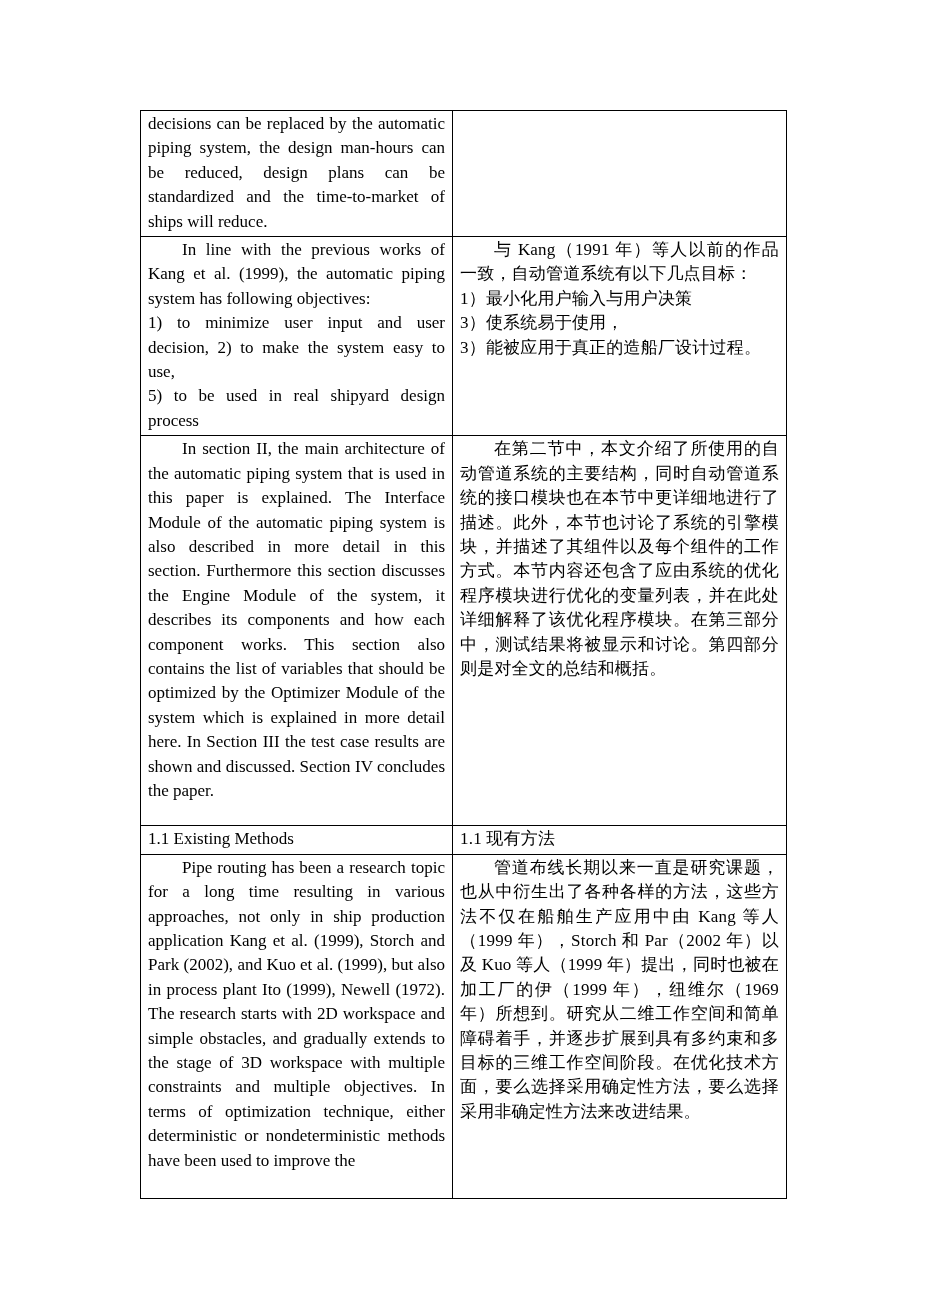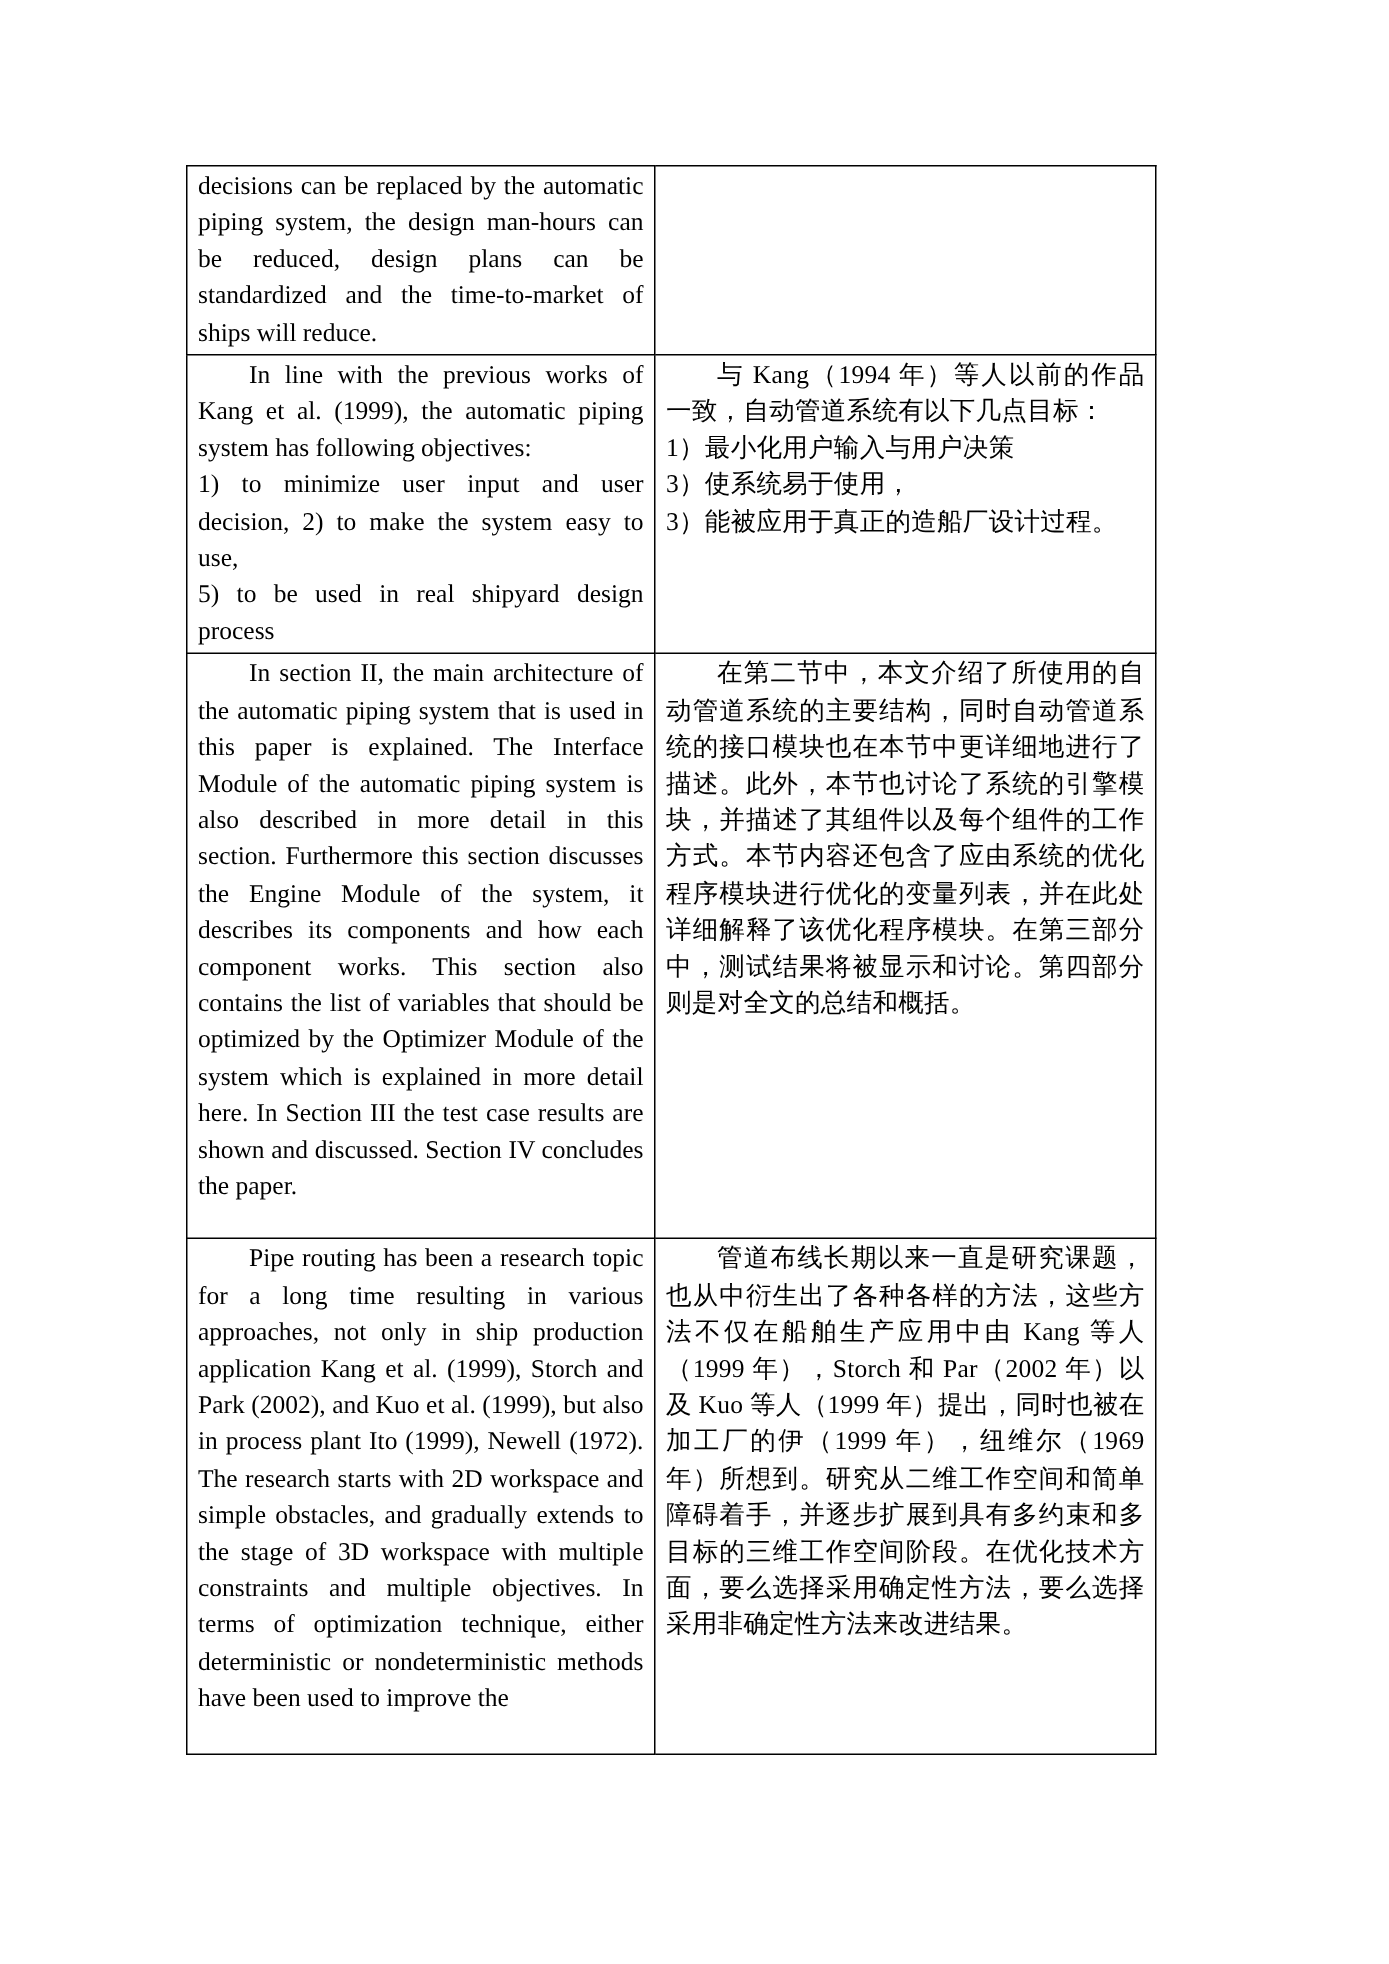--- a/index.html
+++ b/index.html
@@ -16,21 +16,21 @@
   }
   .page {
     position: absolute;
     left: 0; top: 0;
     width: 926px;
     height: 1309px;
     background: #ffffff;
   }
   table.ttable {
     position: absolute;
-    left: 124px;
+    left: 140px;
     top: 110px;
     width: 646px;
     border-collapse: collapse;
     table-layout: fixed;
   }
   col.col-en { width: 312px; }
   col.col-zh { width: 334px; }
   td.cell {
     border: 1px solid #000000;
     vertical-align: top;
@@ -68,36 +68,44 @@
       <td class="cell zh"></td>
     </tr>
 
     <tr class="r2">
       <td class="cell en">
         <p class="para indent">In line with the previous works of Kang et al. (1999), the automatic piping system has following objectives:</p>
         <p class="para">1) to minimize user input and user decision, 2) to make the system easy to use,</p>
         <p class="para">5) to be used in real shipyard design process</p>
       </td>
       <td class="cell zh">
-        <p class="para indent">与 Kang（1994 年）等人以前的作品一致，自动管道系统有以下几点目标：</p>
+        <p class="para indent">与 Kang（1991 年）等人以前的作品一致，自动管道系统有以下几点目标：</p>
         <p class="para">1）最小化用户输入与用户决策</p>
         <p class="para">3）使系统易于使用，</p>
         <p class="para">3）能被应用于真正的造船厂设计过程。</p>
       </td>
     </tr>
 
     <tr class="r3">
       <td class="cell en">
         <p class="para indent">In section II, the main architecture of the automatic piping system that is used in this paper is explained. The Interface Module of the automatic piping system is also described in more detail in this section. Furthermore this section discusses the Engine Module of the system, it describes its components and how each component works. This section also contains the list of variables that should be optimized by the Optimizer Module of the system which is explained in more detail here. In Section III the test case results are shown and discussed. Section IV concludes the paper.</p>
       </td>
       <td class="cell zh">
         <p class="para indent">在第二节中，本文介绍了所使用的自动管道系统的主要结构，同时自动管道系统的接口模块也在本节中更详细地进行了描述。此外，本节也讨论了系统的引擎模块，并描述了其组件以及每个组件的工作方式。本节内容还包含了应由系统的优化程序模块进行优化的变量列表，并在此处详细解释了该优化程序模块。在第三部分中，测试结果将被显示和讨论。第四部分则是对全文的总结和概括。</p>
       </td>
     </tr>
 
+    <tr class="r4">
+      <td class="cell en">
+        <p class="para">1.1 Existing Methods</p>
+      </td>
+      <td class="cell zh">
+        <p class="para">1.1 现有方法</p>
+      </td>
+    </tr>
 
     <tr class="r5">
       <td class="cell en">
         <p class="para indent">Pipe routing has been a research topic for a long time resulting in various approaches, not only in ship production application Kang et al. (1999), Storch and Park (2002), and Kuo et al. (1999), but also in process plant Ito (1999), Newell (1972).  The research starts with 2D workspace and simple obstacles, and gradually extends to the stage of 3D workspace with multiple constraints and multiple objectives. In terms of optimization technique, either deterministic or nondeterministic methods have been used to improve the</p>
       </td>
       <td class="cell zh">
         <p class="para indent">管道布线长期以来一直是研究课题，也从中衍生出了各种各样的方法，这些方法不仅在船舶生产应用中由 Kang 等人（1999 年），Storch 和 Par（2002 年）以及 Kuo 等人（1999 年）提出，同时也被在加工厂的伊（1999 年），纽维尔（1969 年）所想到。研究从二维工作空间和简单障碍着手，并逐步扩展到具有多约束和多目标的三维工作空间阶段。在优化技术方面，要么选择采用确定性方法，要么选择采用非确定性方法来改进结果。</p>
       </td>
     </tr>
 

